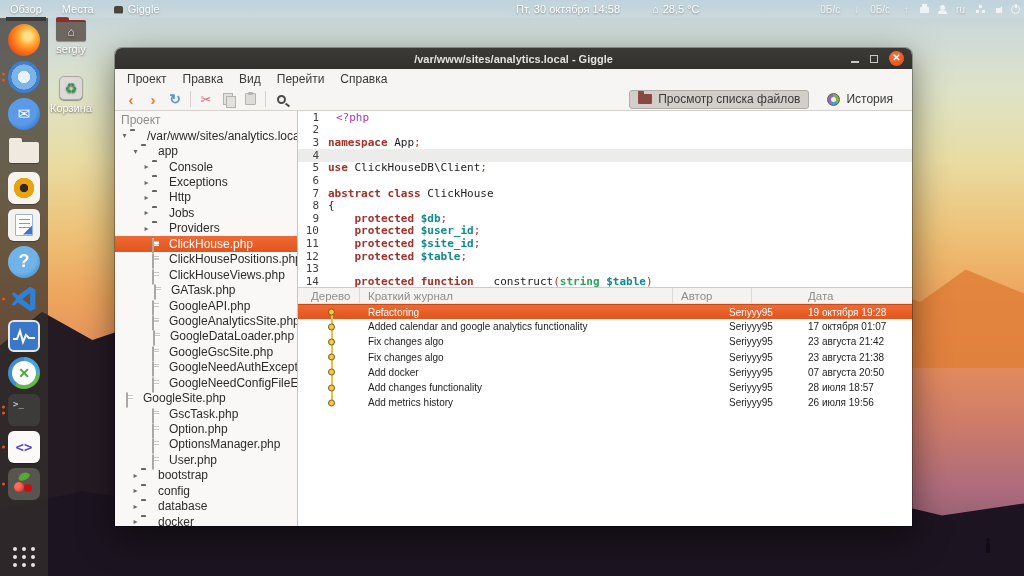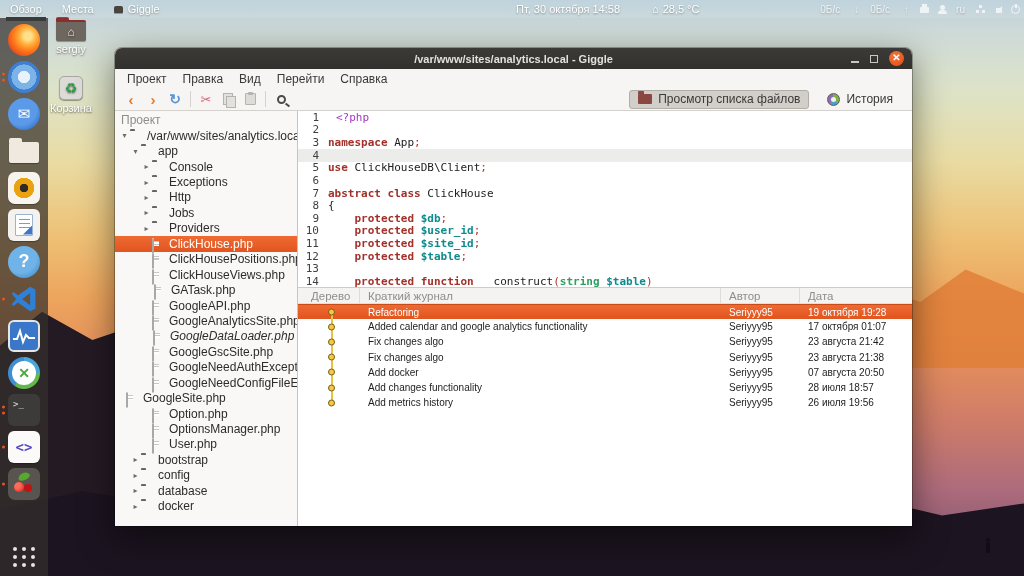--- a/index.html
+++ b/index.html
@@ -155,21 +155,21 @@
   .tok-ty { color:#2e9e63; font-weight:bold; }
   .tok-pu { color:#b0342c; }
   .tok-pl { color:#1c1c1c; }
 
   .history-pane { flex:1; background:#fff; display:flex; flex-direction:column; min-height:0; overflow:hidden; }
   .hist-header { flex:0 0 15px; display:flex; background:#f5f3f1; border-bottom:1px solid #e2dfdb; color:#8f8d89; font-size:11.5px; align-items:center; }
   .hc { height:15px; display:flex; align-items:center; padding-left:8px; border-right:1px solid #dedad6; }
   .hc-graph { flex:0 0 62px; padding-left:13px; }
   .hc-msg { flex:1; }
   .hc-author { flex:0 0 79px; }
-  .hc-date { flex:0 0 112px; border-right:none; }
+  .hc-date { flex:0 0 112px; border-right:none;margin-left:48px; }
   .hist-row { flex:0 0 15.2px; display:flex; align-items:center; font-size:10px; color:#1d1d1b; }
   .hist-row.selected { background:linear-gradient(#ee6a33,#e1551f); color:#fff; border-top:1px solid #c94c18; }
   .g-cell { flex:0 0 62px; position:relative; height:100%; }
   .g-cell::before { content:""; position:absolute; left:33px; top:0; bottom:0; width:2px; background:#e5c348; }
   .g-cell.first::before { top:50%; }
   .g-cell.last::before { bottom:50%; }
   .g-node { position:absolute; left:30px; top:50%; transform:translateY(-50%); width:7px; height:7px; border-radius:50%;
     background:#f9c73f; border:1.5px solid #756014; }
   .r-msg { flex:1; padding-left:8px; white-space:nowrap; overflow:hidden; }
   .r-author { flex:0 0 79px; padding-left:8px; }
@@ -421,21 +421,21 @@
             <div class="tree-row" style="padding-left: 26px;">
               <span class="expander"></span>
               <span class="t-ico"><span class="t-file"></span></span>
               <span class="tree-label">GoogleAPI.php</span>
             </div>
             <div class="tree-row" style="padding-left: 26px;">
               <span class="expander"></span>
               <span class="t-ico"><span class="t-file"></span></span>
               <span class="tree-label">GoogleAnalyticsSite.php</span>
             </div>
-            <div class="tree-row" style="padding-left: 27px; font-style: italic;">
+            <div class="tree-row" style="padding-left: 27px;">
               <span class="expander"></span>
               <span class="t-ico"><span class="t-file"></span></span>
               <span class="tree-label">GoogleDataLoader.php</span>
             </div>
             <div class="tree-row" style="padding-left: 26px;">
               <span class="expander"></span>
               <span class="t-ico"><span class="t-file"></span></span>
               <span class="tree-label">GoogleGscSite.php</span>
             </div>
             <div class="tree-row" style="padding-left: 26px;">
@@ -445,20 +445,25 @@
             </div>
             <div class="tree-row" style="padding-left: 26px;">
               <span class="expander"></span>
               <span class="t-ico"><span class="t-file"></span></span>
               <span class="tree-label">GoogleNeedConfigFileExce...</span>
             </div>
             <div class="tree-row" style="">
               <span class="expander"></span>
               <span class="t-ico"><span class="t-file"></span></span>
               <span class="tree-label">GoogleSite.php</span>
+            </div>
+            <div class="tree-row" style="padding-left: 26px;">
+              <span class="expander"></span>
+              <span class="t-ico"><span class="t-file"></span></span>
+              <span class="tree-label">GscTask.php</span>
             </div>
             <div class="tree-row" style="padding-left: 26px;">
               <span class="expander"></span>
               <span class="t-ico"><span class="t-file"></span></span>
               <span class="tree-label">Option.php</span>
             </div>
             <div class="tree-row" style="padding-left: 26px;">
               <span class="expander"></span>
               <span class="t-ico"><span class="t-file"></span></span>
               <span class="tree-label">OptionsManager.php</span>

